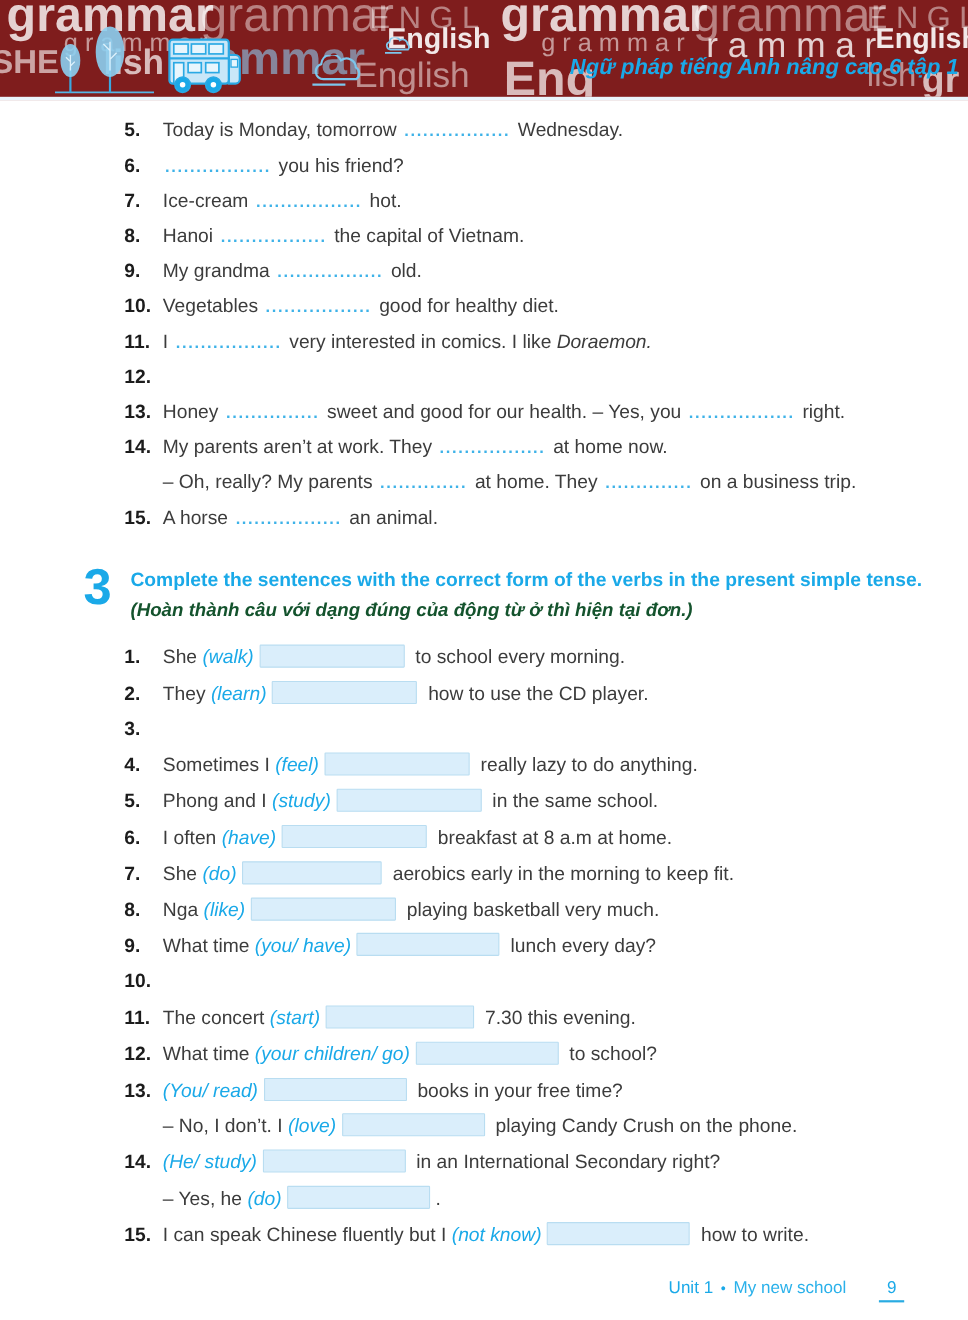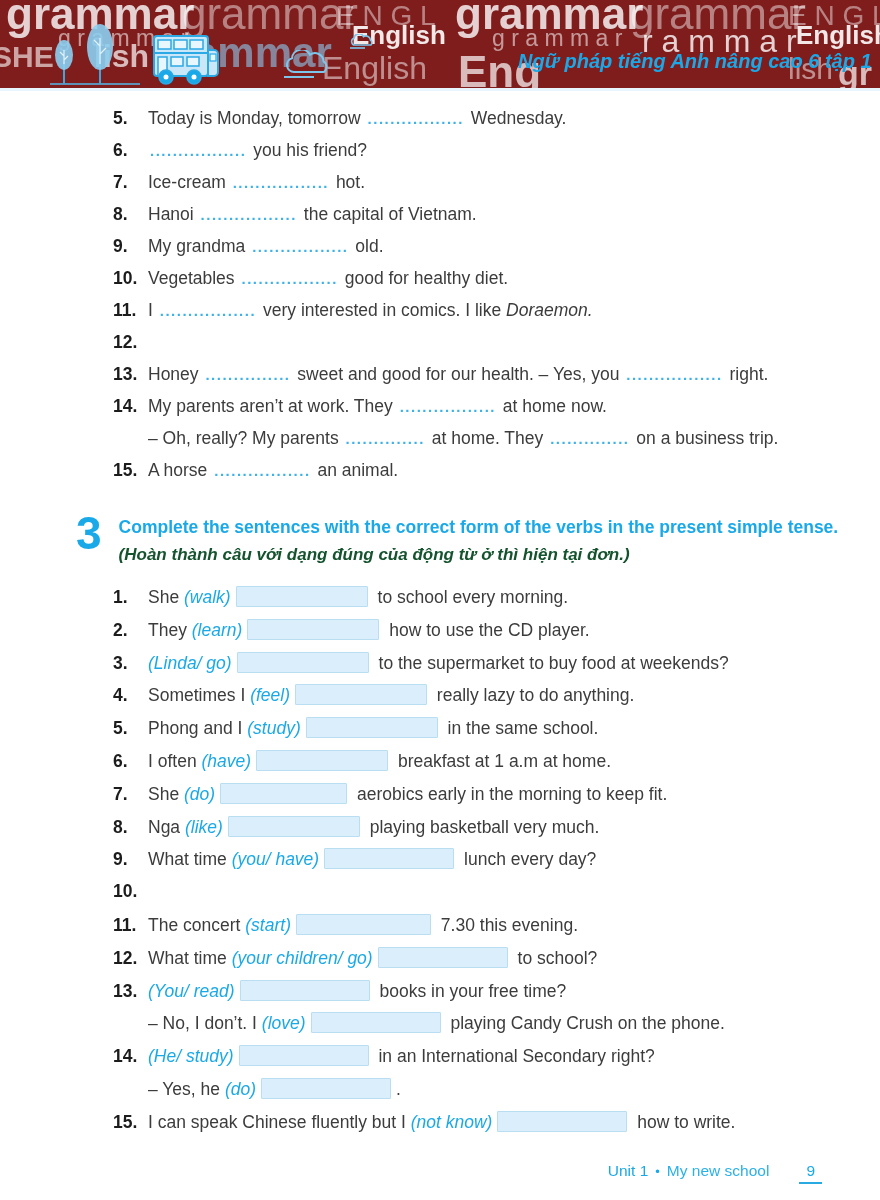--- a/index.html
+++ b/index.html
@@ -209,33 +209,32 @@
     <div class="line">
       <span class="num">1.</span>
       <span><span>She </span><span class="hint">(walk)</span><span class="blank-box" style="width: 130px;"></span><span> to school every morning.</span></span>
     </div>
     <div class="line">
       <span class="num">2.</span>
       <span><span>They </span><span class="hint">(learn)</span><span class="blank-box" style="width: 130px;"></span><span> how to use the CD player.</span></span>
     </div>
     <div class="line">
       <span class="num">3.</span>
-      <span><span class="hint">(Linda/ go)</span><span class="blank-box" style="width: 130px;"></span><span> to the supermarket to buy food at weekends?</span></span>
     </div>
     <div class="line">
       <span class="num">4.</span>
       <span><span>Sometimes I </span><span class="hint">(feel)</span><span class="blank-box" style="width: 130px;"></span><span> really lazy to do anything.</span></span>
     </div>
     <div class="line">
       <span class="num">5.</span>
       <span><span>Phong and I </span><span class="hint">(study)</span><span class="blank-box" style="width: 130px;"></span><span> in the same school.</span></span>
     </div>
     <div class="line">
       <span class="num">6.</span>
-      <span><span>I often </span><span class="hint">(have)</span><span class="blank-box" style="width: 130px;"></span><span> breakfast at 1 a.m at home.</span></span>
+      <span><span>I often </span><span class="hint">(have)</span><span class="blank-box" style="width: 130px;"></span><span> breakfast at 8 a.m at home.</span></span>
     </div>
     <div class="line">
       <span class="num">7.</span>
       <span><span>She </span><span class="hint">(do)</span><span class="blank-box" style="width: 125px;"></span><span> aerobics early in the morning to keep fit.</span></span>
     </div>
     <div class="line">
       <span class="num">8.</span>
       <span><span>Nga </span><span class="hint">(like)</span><span class="blank-box" style="width: 130px;"></span><span> playing basketball very much.</span></span>
     </div>
     <div class="line">

